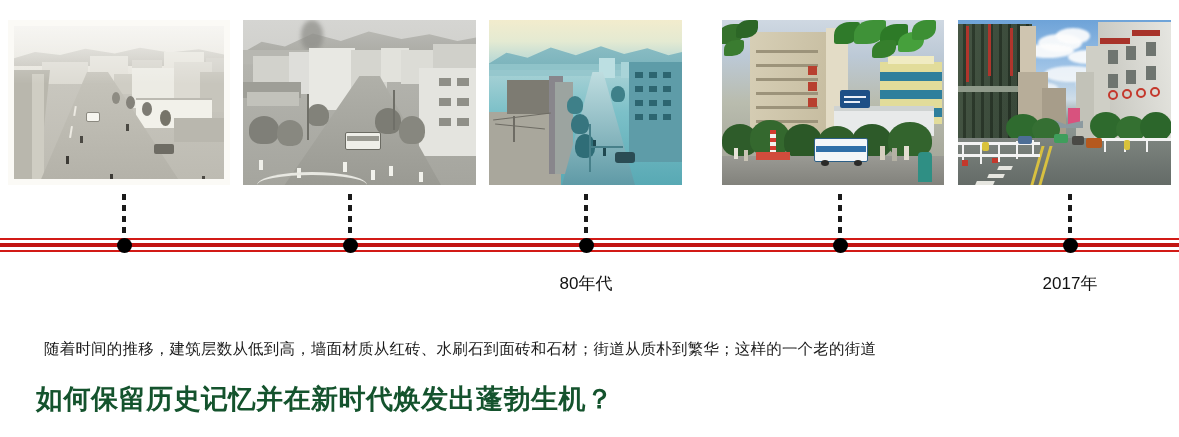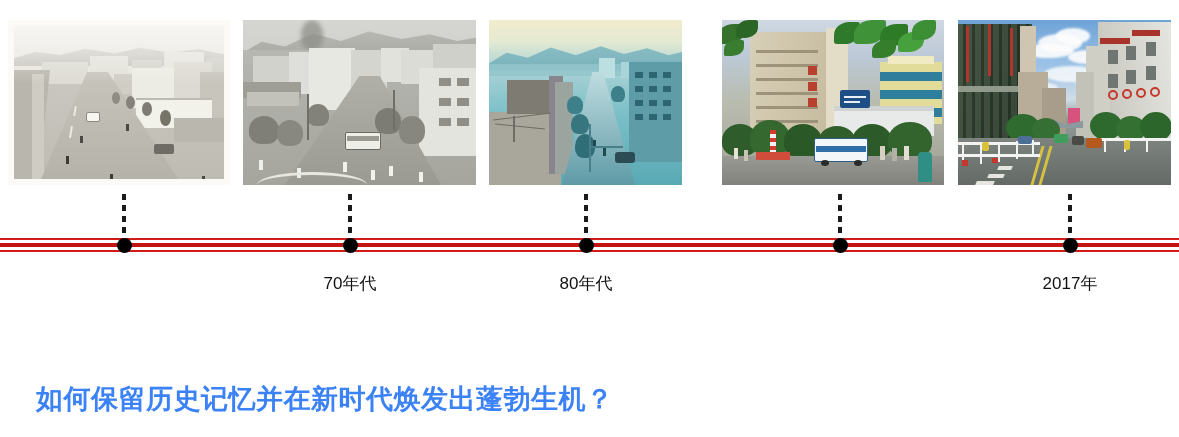--- a/index.html
+++ b/index.html
@@ -103,21 +103,21 @@
     color: #1b1b1b;
     letter-spacing: .2px;
     white-space: nowrap;
   }
   .caption-head {
     position: absolute;
     left: 36px;
     top: 381px;
     font-size: 27px;
     font-weight: bold;
-    color: #3b82f6;
+    color: #14532d;
     letter-spacing: .5px;
     white-space: nowrap;
     font-family: "DejaVu Serif", "Liberation Serif", serif;
   }
 </style>
 </head>
 <body>
 
 <div id="page">
 
@@ -438,19 +438,19 @@
     <div class="line-thick"></div>
     <div class="line-thin-bottom"></div>
   </div>
 
   <div class="node" style="left:117px; top:238px;"></div>
   <div class="node" style="left:343px; top:238px;"></div>
   <div class="node" style="left:579px; top:238px;"></div>
   <div class="node" style="left:833px; top:238px;"></div>
   <div class="node" style="left:1063px; top:238px;"></div>
 
-  <div class="era-label" style="left:290px; top:272px; width:120px;">70年代</div>
   <div class="era-label" style="left:526px; top:272px; width:120px;">80年代</div>
   <div class="era-label" style="left:1010px; top:272px; width:120px;">2017年</div>
 
+  <div class="caption-sub">随着时间的推移，建筑层数从低到高，墙面材质从红砖、水刷石到面砖和石材；街道从质朴到繁华；这样的一个老的街道</div>
   <div class="caption-head">如何保留历史记忆并在新时代焕发出蓬勃生机？</div>
 
 </div>
 
 </body></html>

